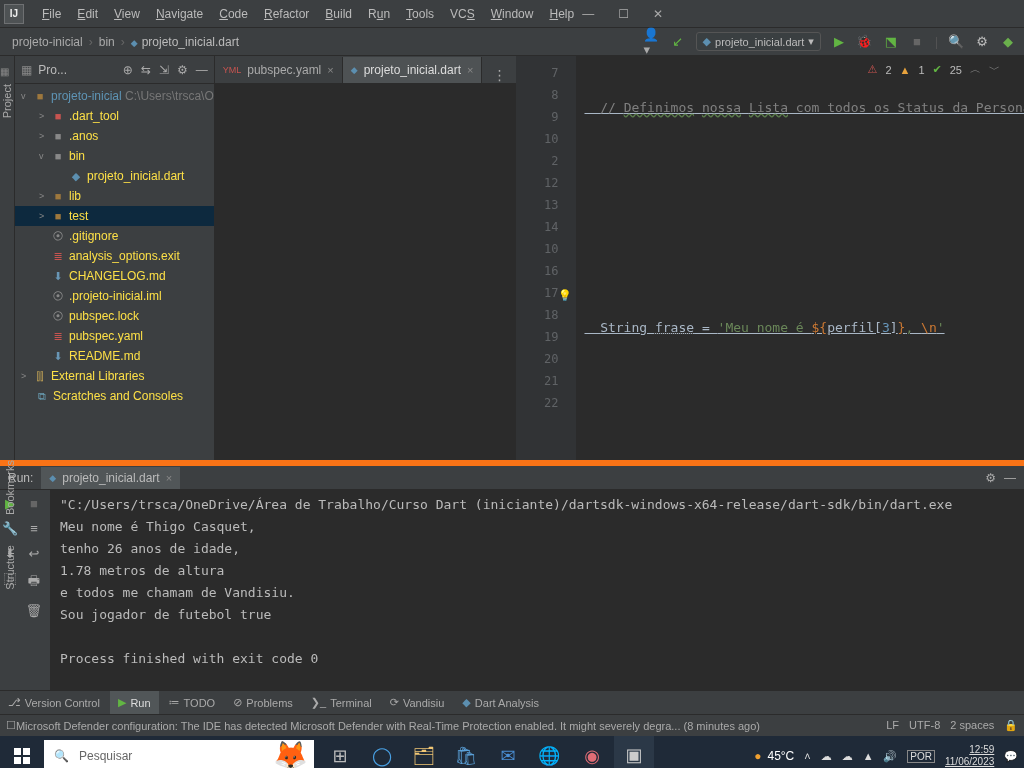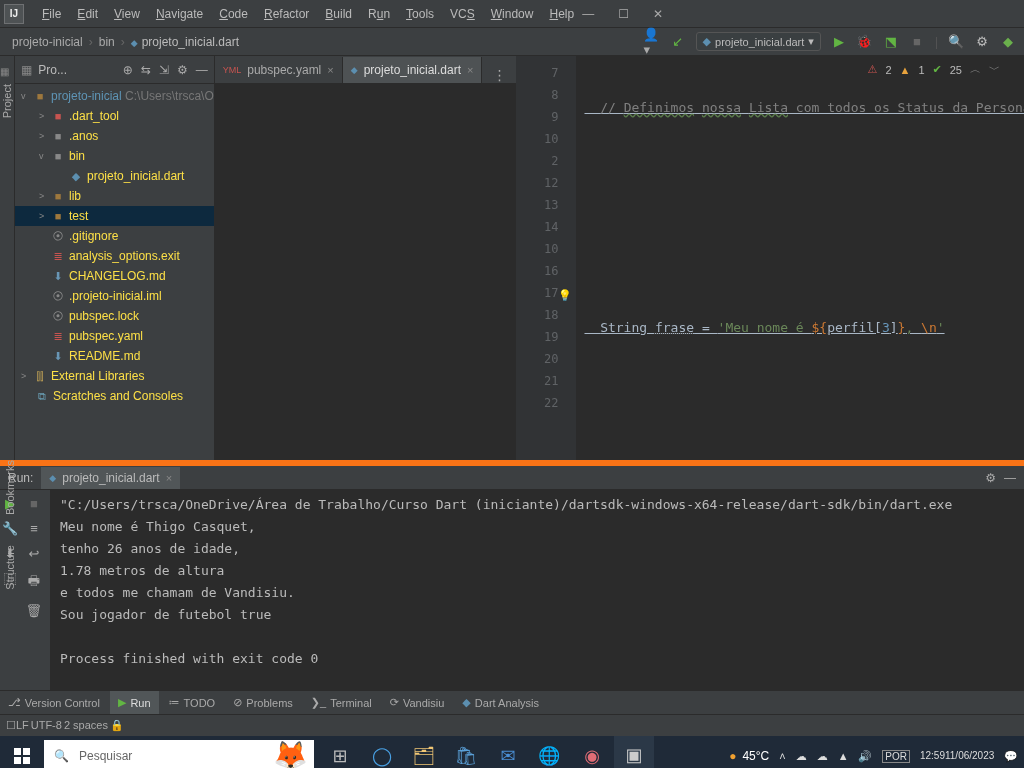--- a/index.html
+++ b/index.html
@@ -78,31 +78,31 @@
 .rp-gutter .spl { width:20px; display:flex; flex-direction:column; align-items:center; gap:10px; }
 .rp-gutter .ic { font-size:13px; color:#aaa; cursor:pointer; }
 .rp-gutter .ic.play { color:#62b543; }
 .rp-gutter .row2 { display:flex; gap:4px; }
 .console { flex:1; font-family:Consolas,monospace; font-size:13px; line-height:22px; padding:4px 10px; color:#bbb; white-space:pre; }
 .bottombar { height:24px; background:#3c3f41; display:flex; align-items:center; gap:2px; border-top:1px solid #2b2b2b; font-size:11px; }
 .bbitem { padding:0 8px; display:flex; align-items:center; gap:4px; color:#aaa; cursor:pointer; height:100%; }
 .bbitem.active { background:#515658; color:#ddd; }
 .statusbar { height:22px; background:#3c3f41; display:flex; align-items:center; padding:0 6px; font-size:11px; color:#aaa; border-top:1px solid #2b2b2b; }
 .statusbar .msg { flex:1; display:flex; align-items:center; gap:4px; overflow:hidden; white-space:nowrap; }
-.statusbar .right { display:flex; gap:2px; }
+.statusbar .right { display:flex; gap:10px; }
 .taskbar { height:40px; background:#1f2a38; display:flex; align-items:center; }
 .taskbar .start { width:44px; height:40px; display:flex; align-items:center; justify-content:center; color:#fff; font-size:14px; }
 .taskbar .search { flex:0 0 270px; height:32px; background:#fff; border-radius:0; display:flex; align-items:center; padding:0 10px; gap:10px; color:#666; position:relative; }
 .taskbar .search .fox { position:absolute; right:6px; bottom:0; font-size:28px; }
 .taskbar .apps { display:flex; gap:2px; padding:0 6px; }
 .taskbar .app { width:40px; height:40px; display:flex; align-items:center; justify-content:center; font-size:18px; }
 .taskbar .app.active { border-bottom:2px solid #76b9ed; background:#2b3847; }
 .taskbar .tray { margin-left:auto; display:flex; align-items:center; gap:10px; padding-right:6px; color:#ddd; font-size:11px; }
 .taskbar .weather { display:flex; align-items:center; gap:6px; color:#fff; font-size:12px; }
-.taskbar .time { display:flex; flex-direction:row; align-items:flex-end; line-height:12px; font-size:10px; }
+.taskbar .time { display:flex; flex-direction:column; align-items:flex-end; line-height:12px; font-size:10px;text-decoration:underline; }
 .leftstrip { position:absolute; left:0; top:460px; width:20px; display:flex; flex-direction:column; align-items:center; gap:20px; }
 .leftstrip .vtext { writing-mode:vertical-lr; transform:rotate(180deg); font-size:11px; color:#aaa; }
 svg { display:block; }
 </style>
 </head>
 <body>
 
 <div class="titlebar">
   <div class="logo">IJ</div>
   <div class="menu">
@@ -391,20 +391,21 @@
       <span>Vandisiu</span>
     </div>
   <div class="bbitem">
       <span style="color:#5c8fb0">◆</span>
       <span>Dart Analysis</span>
     </div>
 </div>
 
 <div class="statusbar">
   <span>☐</span>
+  <div class="msg">Microsoft Defender configuration: The IDE has detected Microsoft Defender with Real-Time Protection enabled. It might severely degra... (8 minutes ago)</div>
   <div class="right">
     <span>LF</span>
     <span>UTF-8</span>
     <span>2 spaces</span>
     <span>🔒</span>
   </div>
 </div>
 
 <div class="leftstrip">
   <span class="vtext">Bookmarks</span>

